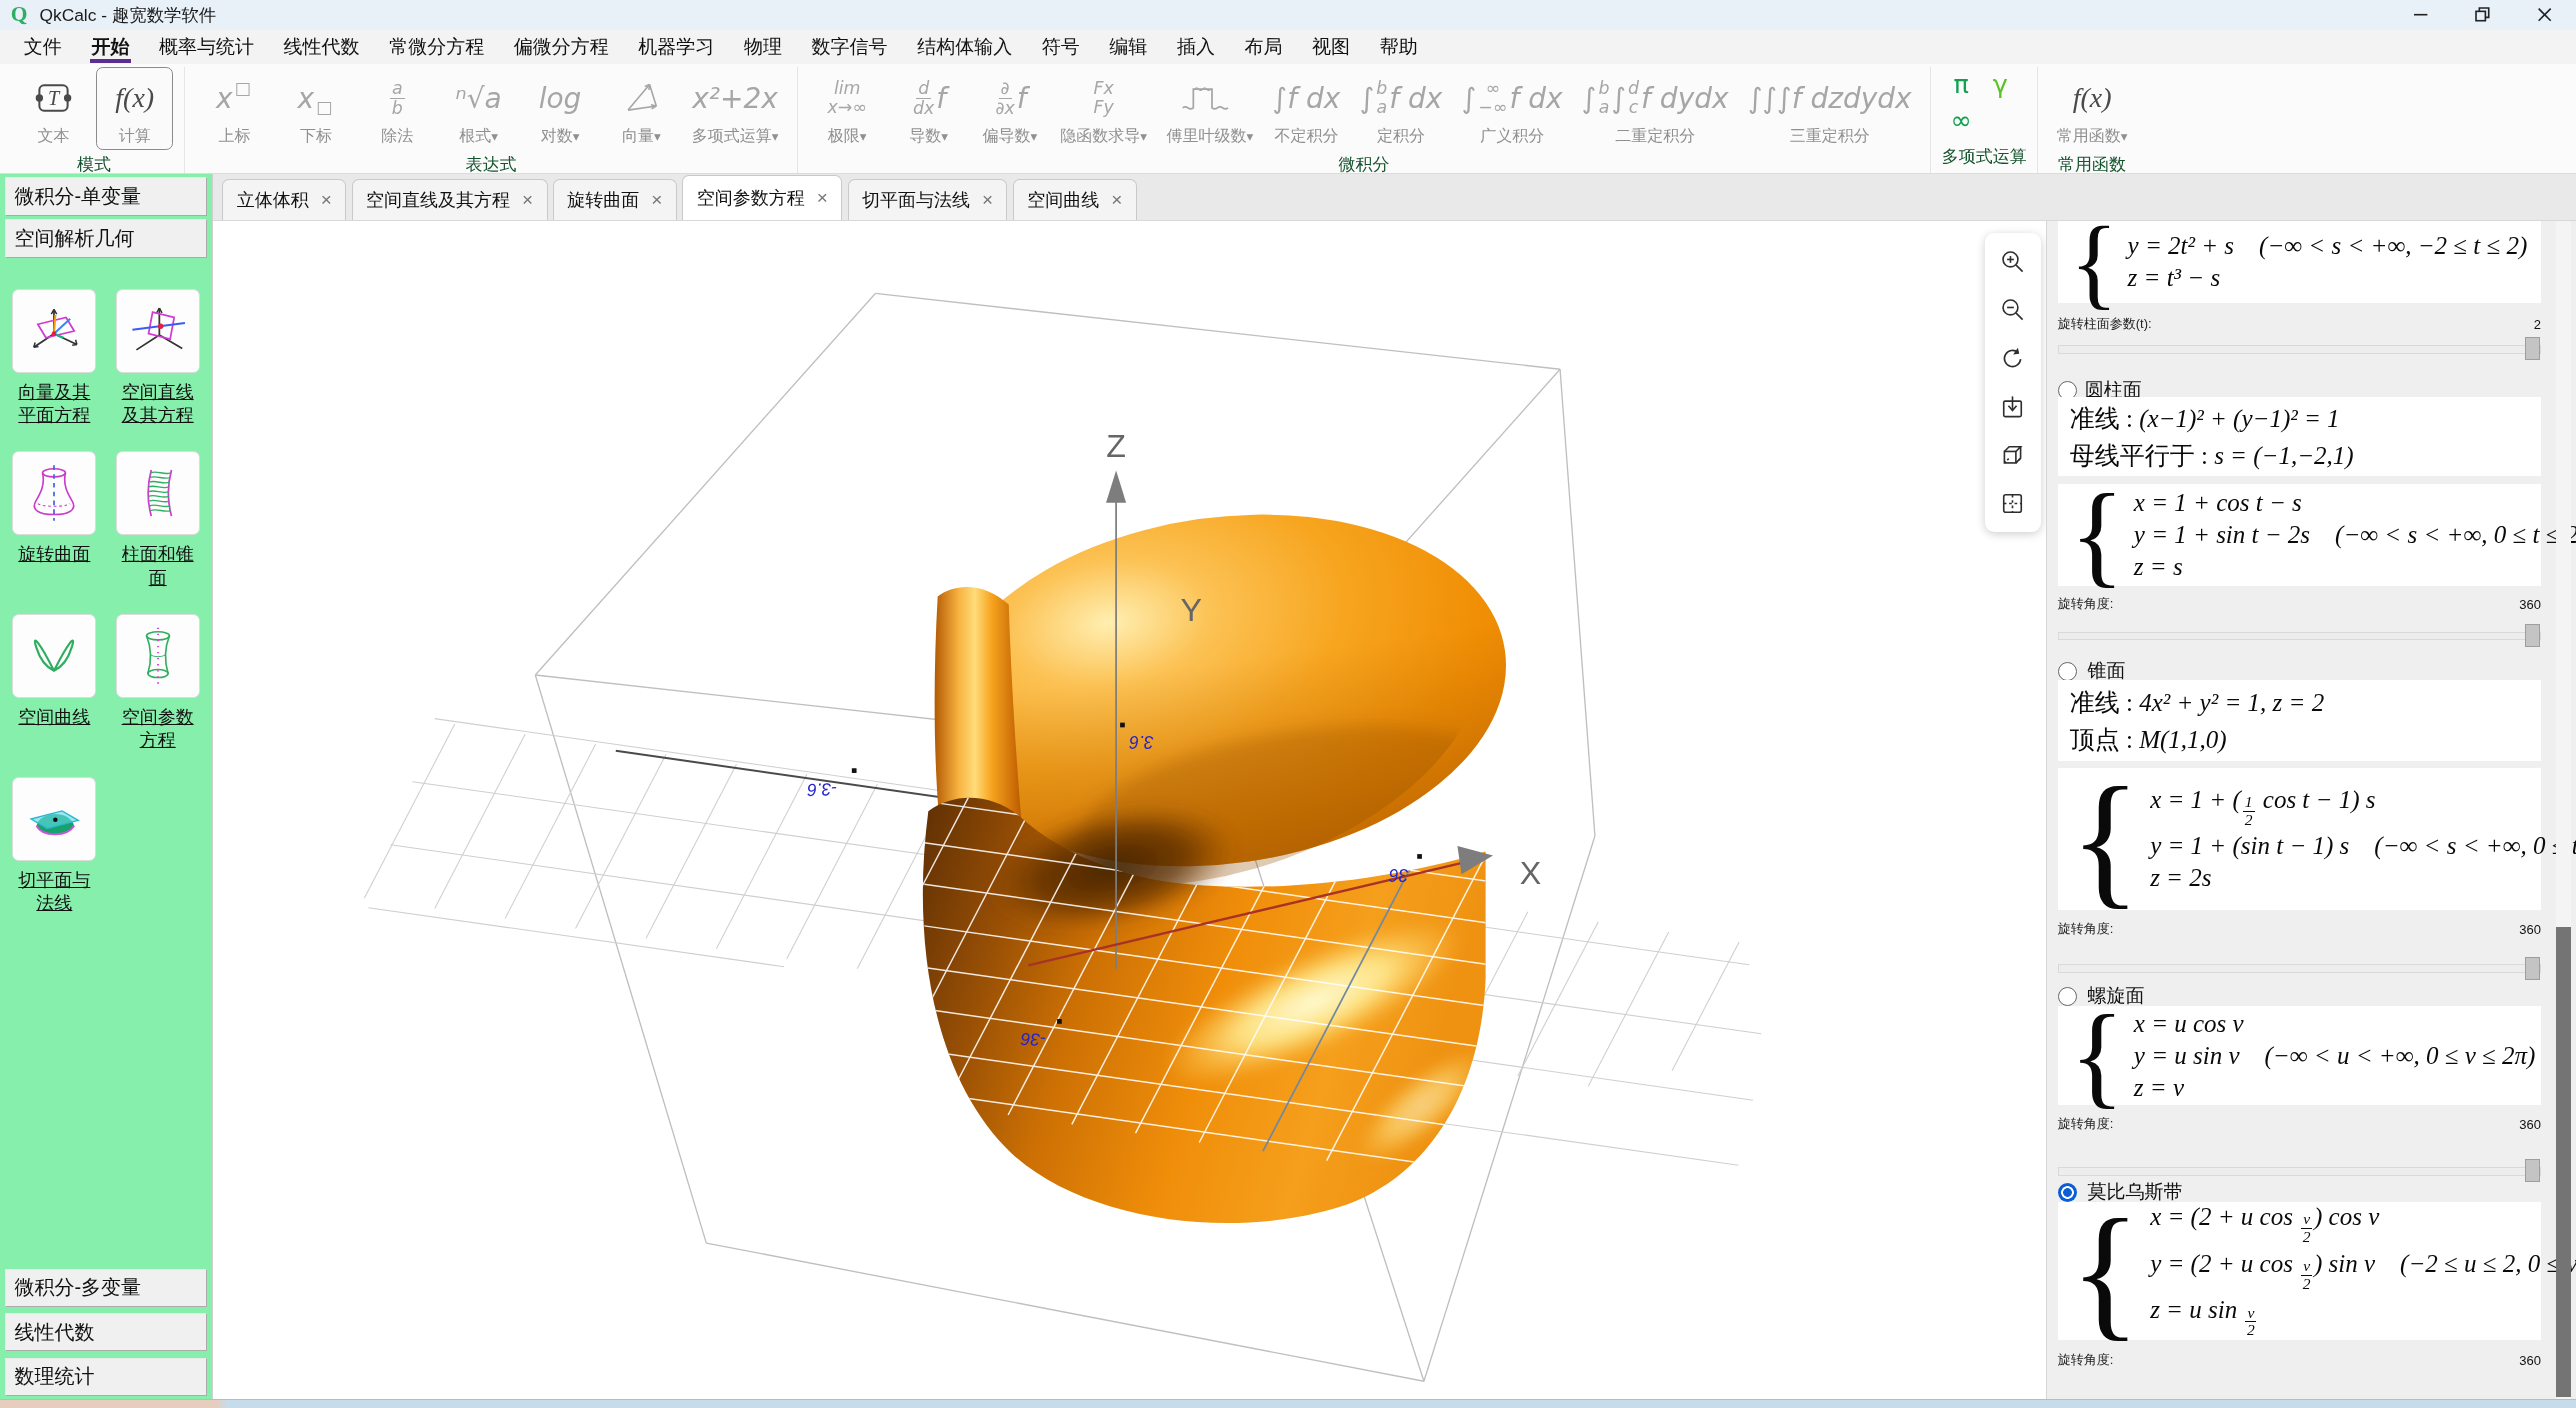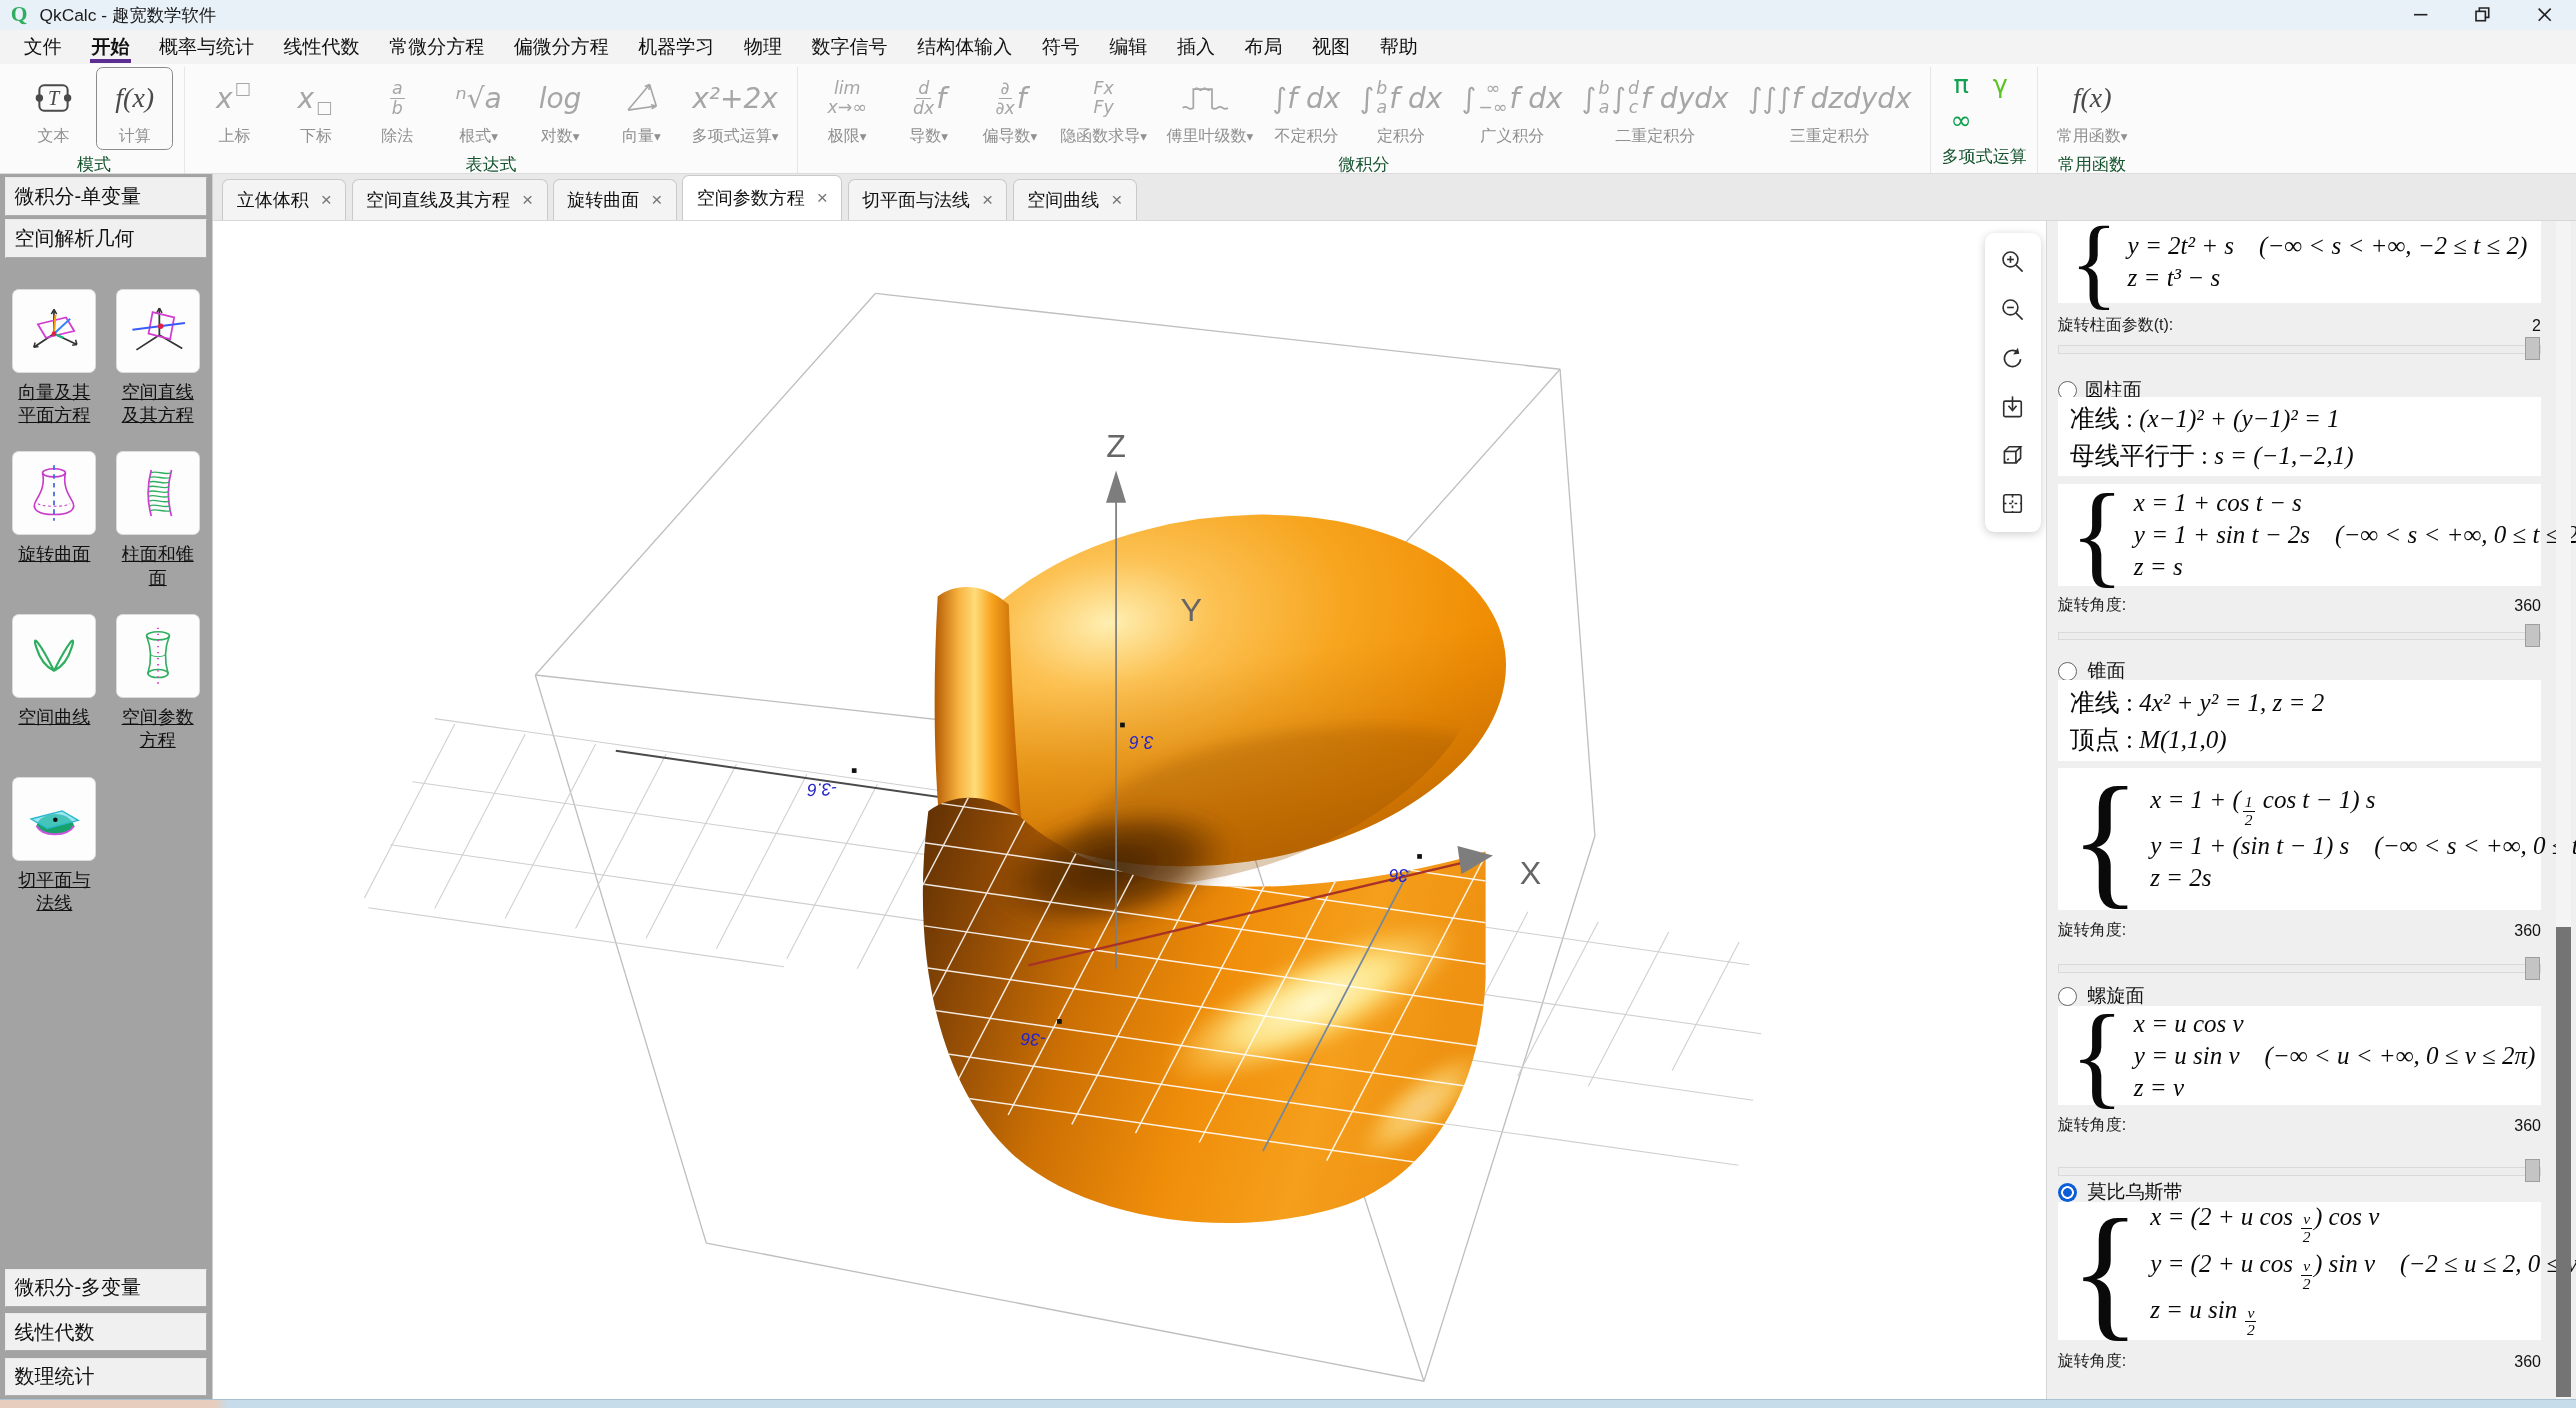--- a/index.html
+++ b/index.html
@@ -45,21 +45,21 @@
 
   
   .tabrow{position:absolute;left:213px;top:174px;right:0;height:47px;background:#E9E9E9;
           border-bottom:0.7px solid #D8D8D8;display:flex;align-items:flex-end;padding-left:9.4px;box-sizing:border-box;}
   .tab{height:40px;display:flex;align-items:center;background:#F4F4F4;border:0.7px solid #C9C9C9;border-bottom:none;
        border-radius:6.7px 6.7px 0 0;padding:0 13.4px;margin-right:5.4px;font-size:18px;color:#111;}
   .tab.active{background:#FFF;height:44px;}
   .tab .close{margin-left:12px;color:#777;font-size:19px;}
 
   
-  .sidebar{position:absolute;left:0;top:174px;width:213px;bottom:9.4px;background:#a3a3a3;
+  .sidebar{position:absolute;left:0;top:174px;width:213px;bottom:9.4px;background:#86efac;
            border-right:0.7px solid #CFCFCF;display:flex;flex-direction:column;box-sizing:border-box;}
   .acc{margin:3.4px 5.4px 0 5.4px;background:#F0F0F0;border:0.7px solid #ABABAB;border-top-color:#E9E9E9;border-left-color:#E9E9E9;
        font-size:20px;padding:4.7px 8px;color:#111;}
   .sideitems{flex:1;display:grid;grid-template-columns:1fr 1fr;align-content:start;row-gap:24px;padding:31px 2.7px 0;}
   .sitem{display:flex;flex-direction:column;align-items:center;text-decoration:underline;}
   .sicon{width:82px;height:82px;background:#FDFDFD;border:0.7px solid #DCDCDC;border-radius:6.7px;
          display:flex;align-items:center;justify-content:center;}
   .slabel{margin-top:8px;font-size:18px;color:#111;text-align:center;line-height:1.3;width:78px;}
   .accbottom{margin-bottom:2.7px;}
 
@@ -74,21 +74,21 @@
   
   .panel{position:absolute;right:0;top:221px;width:530px;bottom:9.4px;background:#EFEFEF;
          border-left:0.7px solid #D5D5D5;overflow:hidden;box-sizing:border-box;}
   .pc{position:absolute;left:10.7px;right:35px;top:0;bottom:0;}
   .pblock{position:absolute;left:0;right:0;}
   .card{background:#FFF;display:flex;align-items:center;padding:5.4px 12px;box-sizing:border-box;}
   .brace{font-family:"Liberation Serif",serif;color:#0a0a0a;margin-right:9.4px;line-height:.8;font-weight:400;}
   .lines{display:flex;flex-direction:column;gap:4px;}
   .eqline{font-family:"Liberation Serif",serif;font-style:italic;font-size:25px;color:#0a0a0a;white-space:nowrap;}
   .eqline .pre{font-style:normal;}
-  .prow{display:flex;justify-content:space-between;align-items:center;font-size:16px;color:#222;}
+  .prow{display:flex;justify-content:space-between;align-items:center;font-size:13px;color:#222;}
   .pval{color:#111;}
   .slider{height:6.7px;background:#EDEDED;border:0.7px solid #D9D9D9;position:relative;}
   .thumb{position:absolute;right:0;top:-8.7px;width:14.8px;height:23px;background:#C4C4C4;border:0.7px solid #9E9E9E;box-sizing:border-box;}
   .radio{display:flex;align-items:center;gap:10.7px;font-size:19px;color:#111;}
   .rdot{width:19px;height:19px;border-radius:50%;border:1.3px solid #666;background:#FFF;box-sizing:border-box;}
   .rdot.sel{border:none;background:radial-gradient(circle,#0B5ED7 0 4px,#FFF 4.7px 6px,#0B5ED7 6.7px 9.4px);}
   .pscroll{position:absolute;right:5.4px;top:0;bottom:0;width:14.8px;background:#F4F4F4;}
   .pthumb{position:absolute;left:0;right:0;top:706px;bottom:1.3px;background:#747474;}
 
   .bottomstrip{position:absolute;left:0;right:0;bottom:0;height:9.4px;

